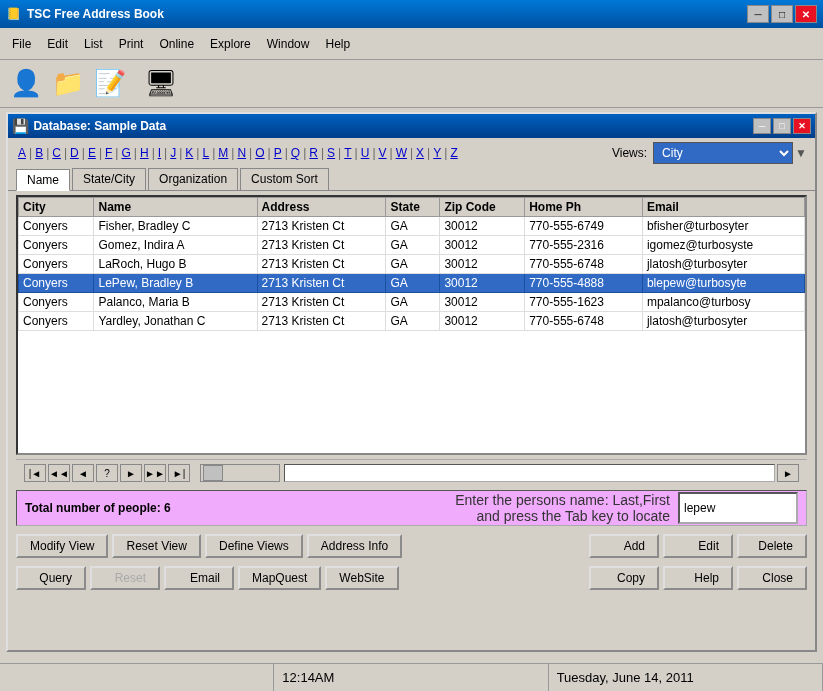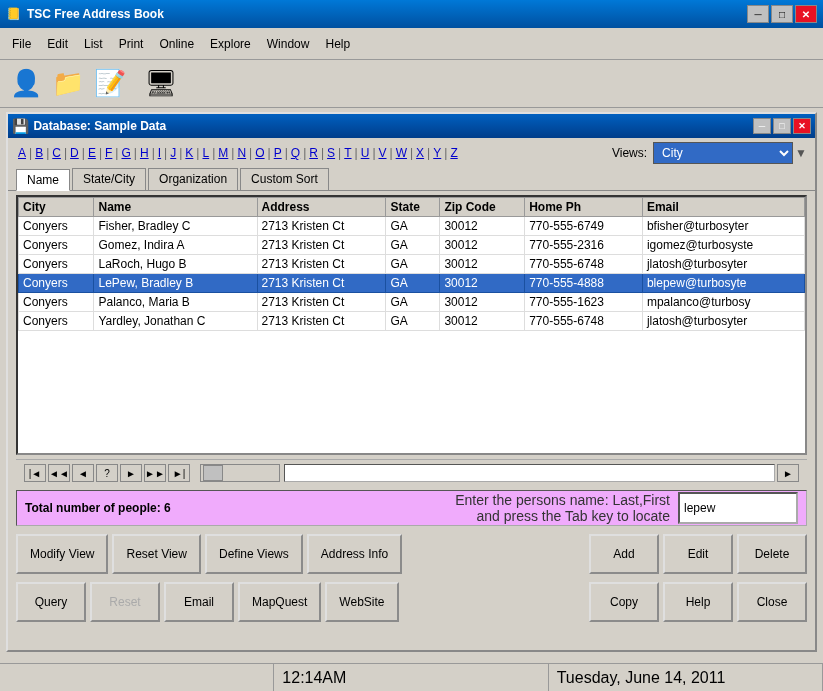--- a/index.html
+++ b/index.html
@@ -221,25 +221,25 @@
     
     .btn-row {
       display: flex;
       padding: 4px 8px;
       gap: 4px;
       align-items: center;
     }
     .btn {
       background: #d4d0c8;
       border: 2px outset #dfdfdf;
-      padding: 11px 12px;
+      padding: 3px 12px;
       cursor: pointer;
       font-size: 12px;
       min-width: 70px;
-      text-align: center;
+      text-align: right;
     }
     .btn-spacer { flex: 1; }
 
     
     .win-status-bar {
       position: absolute;
       bottom: 0;
       left: 0;
       right: 0;
       height: 28px;
@@ -248,21 +248,21 @@
       display: flex;
       align-items: center;
     }
     .win-status-section {
       flex: 1;
       border-right: 1px solid #999;
       padding: 0 8px;
       height: 100%;
       display: flex;
       align-items: center;
-      font-size: 16px;
+      font-size: 13px;
     }
 
     .db-title-icon { font-size: 14px; margin-right: 4px; }
   </style>
 </head>
 <body>
 
 <div class="title-bar">
   <div class="title-bar-left">
     <span>📒</span>

